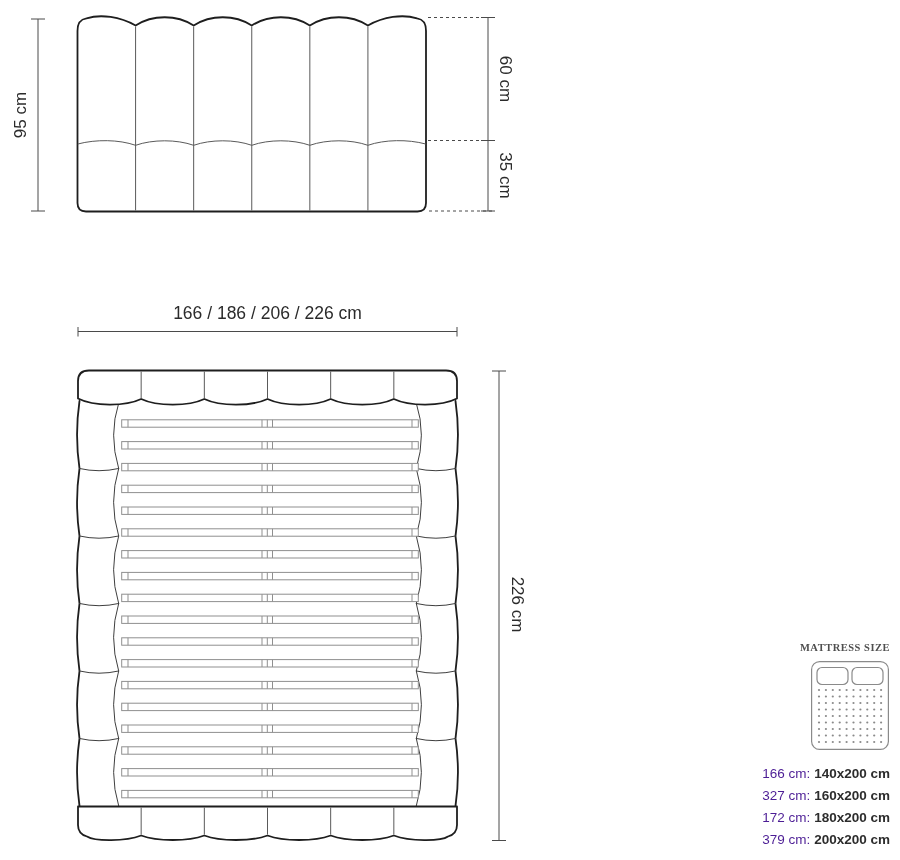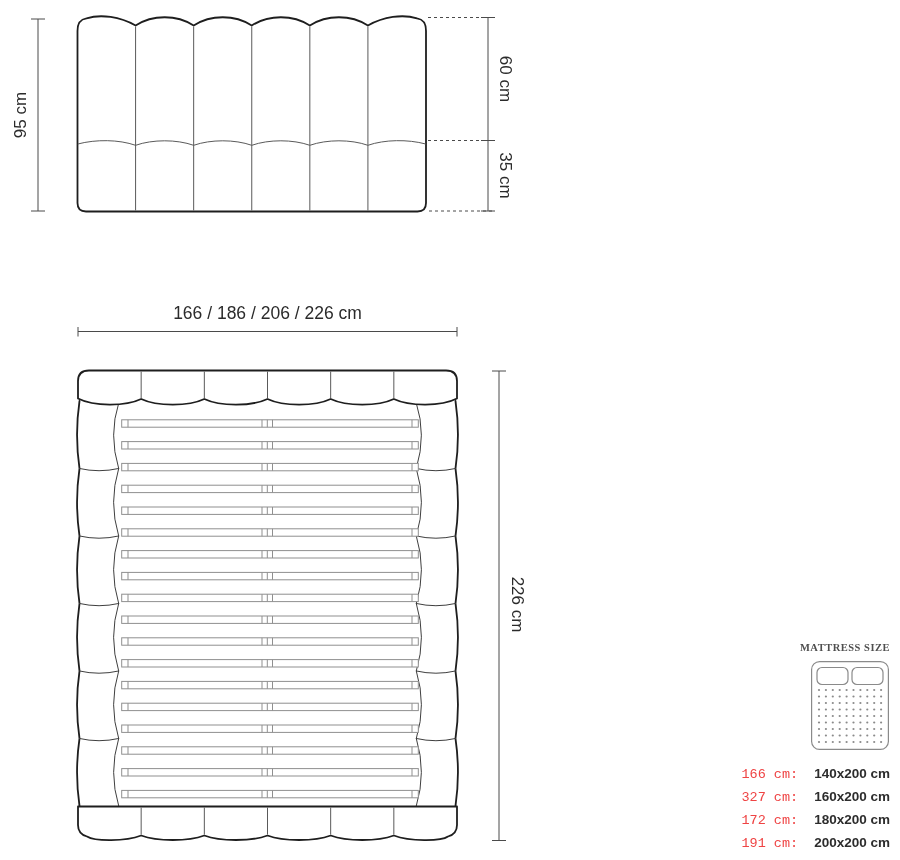--- a/index.html
+++ b/index.html
@@ -13,22 +13,22 @@
   .slatline{stroke:#8f8f8f;stroke-width:1;}
   .dim{stroke:#4a4a4a;stroke-width:1;fill:none;}
   .dash{stroke:#4a4a4a;stroke-width:1;stroke-dasharray:3 3;fill:none;}
   .dim-label{font-family:"Liberation Sans",sans-serif;font-size:17px;fill:#2b2b2b;}
   .dim-label-lg{font-family:"Liberation Sans",sans-serif;font-size:17.5px;fill:#2b2b2b;}
   .legend-title{position:absolute;top:642px;right:10px;font-size:10.5px;font-weight:600;
                 color:#4f4f4f;letter-spacing:0.5px;font-family:Liberation Serif, serif;}
   .mattress-icon{position:absolute;left:811px;top:661px;}
   .icon-stroke{fill:none;stroke:#8a8a8a;stroke-width:1.2;}
   .mat-rows{position:absolute;top:763px;right:10px;text-align:right;font-size:13.5px;line-height:22px;}
-  .mat-row .frame{color:#ef4444;font-family:Liberation Mono, monospace;}
-  .mat-row .size{color:#2d2d2d;font-weight:600;margin-left:16px;}
+  .mat-row .frame{color:#4c1d95;}
+  .mat-row .size{color:#2d2d2d;font-weight:600;margin-left:4px;}
 </style>
 </head>
 <body>
 
 <div class="stage">
 
   <svg width="900" height="860" viewBox="0 0 900 860">
 
     <g>
       <path class="outline" d="
@@ -366,16 +366,16 @@
     <div class="mat-row">
       <span class="frame">166 cm:</span><span class="size">140x200 cm</span>
     </div>
     <div class="mat-row">
       <span class="frame">327 cm:</span><span class="size">160x200 cm</span>
     </div>
     <div class="mat-row">
       <span class="frame">172 cm:</span><span class="size">180x200 cm</span>
     </div>
     <div class="mat-row">
-      <span class="frame">191 cm:</span><span class="size">200x200 cm</span>
+      <span class="frame">379 cm:</span><span class="size">200x200 cm</span>
     </div>
   </div>
 </div>
 
 </body></html>

